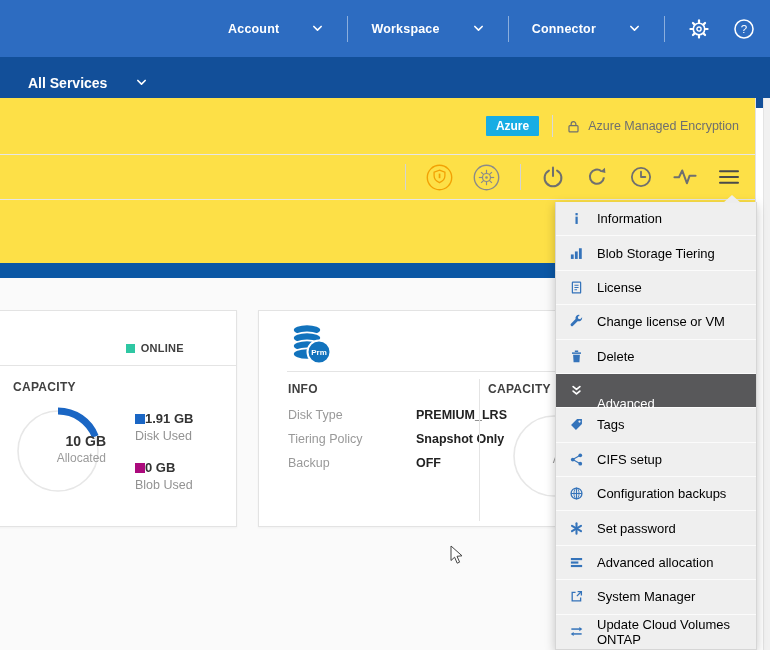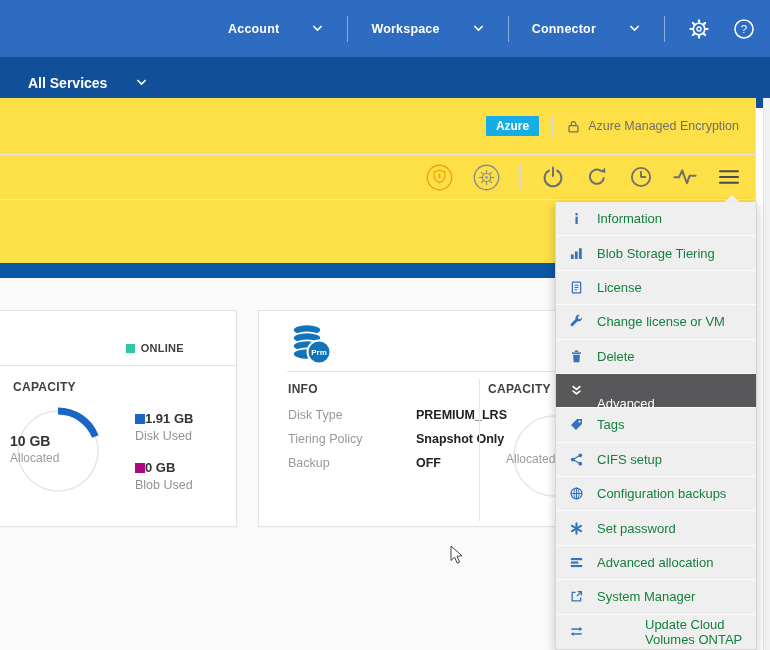--- a/index.html
+++ b/index.html
@@ -43,43 +43,43 @@
   .card { position:absolute; background:#fff; border:1px solid #e3e3e3; box-shadow:0 1px 2px rgba(0,0,0,.04); }
   .card-left { left:-36px; top:32px; width:273px; height:217px; }
   .card-middle { left:258px; top:32px; width:486px; height:217px; }
 
   .status { position:absolute; top:31px; right:52px; display:flex; align-items:center; gap:6px; font-size:11px; font-weight:bold; color:#404040; letter-spacing:.3px;justify-content:center; }
   .status .sq { width:9px; height:9px; display:inline-block; }
   .card-div { position:absolute; left:0; right:0; top:54px; height:1px; background:#e4e4e4; }
   .sec-title { position:absolute; font-size:12px; font-weight:bold; color:#404040; letter-spacing:.3px; }
 
   .donut-wrap { position:absolute; width:96px; height:96px; }
-  .donut-center { position:absolute; width:96px; text-align:left; }
+  .donut-center { position:absolute; width:96px; text-align:right; }
   .donut-val { font-size:14px; font-weight:bold; color:#333; }
   .donut-lbl { font-size:12px; color:#9b9b9b; margin-top:2px; }
 
   .legend-entry { margin-bottom:17px; }
   .legend-entry .lv { font-size:13px; font-weight:bold; color:#333; display:flex; align-items:center; }
   .legend-entry .sq { width:10px; height:10px; display:inline-block; }
   .legend-entry .ll { font-size:12.5px; color:#929292; margin-top:3px; margin-left:0; }
 
   .info-row { position:absolute; font-size:12.5px; }
   .info-row .k { color:#999; }
   .info-val { position:absolute; font-size:12.5px; font-weight:bold; color:#222; }
   .vdiv { position:absolute; width:1px; background:#e4e4e4; }
 
   
   .menu { position:absolute; left:555px; top:202px; width:202px; z-index:60; box-shadow:0 3px 10px rgba(0,0,0,.22); border:1px solid #d6d6d6; border-top:none; }
   .menu-caret { position:absolute; left:555px; top:195px; width:202px; height:8px; z-index:61; }
   .menu-caret:before { content:""; position:absolute; left:168px; top:0; width:0; height:0;
       border-left:9px solid transparent; border-right:9px solid transparent; border-bottom:8px solid #ededed; }
   .menu-item { height:34.38px; background:#efefef; display:flex; align-items:center; border-bottom:1px solid #fbfbfb; cursor:pointer; }
-  .menu-item:last-child { border-bottom:none;gap:48px; }
+  .menu-item:last-child { border-bottom:none; }
   .menu-item .mi { width:15px; height:15px; margin-left:13px; flex:0 0 auto; color:#3473ba; }
-  .menu-item .ml { margin-left:13px; font-size:13px; color:#15803d; }
+  .menu-item .ml { margin-left:13px; font-size:13px; color:#000000; }
   .menu-item.active { background:#58585a; }
   .menu-item.active .ml { color:#fff;margin-top:25px; }
   .menu-item.active .mi { color:#fff; }
 
   
   .scroll-track { position:absolute; right:0; top:98px; width:7px; height:552px; background:#f1f1f1; border-left:1px solid #e4e4e4; }
   .cursor { position:absolute; left:450px; top:545px; width:16px; height:20px; z-index:99; pointer-events:none; }
   svg.iconset { position:absolute; width:0; height:0; }
 </style>
 </head>

